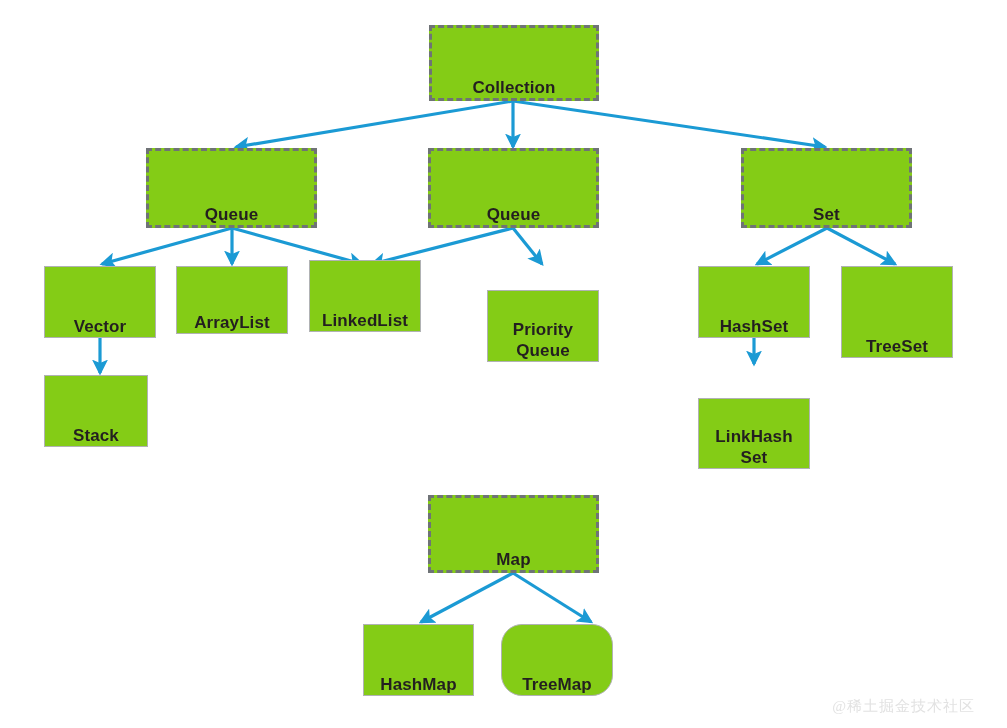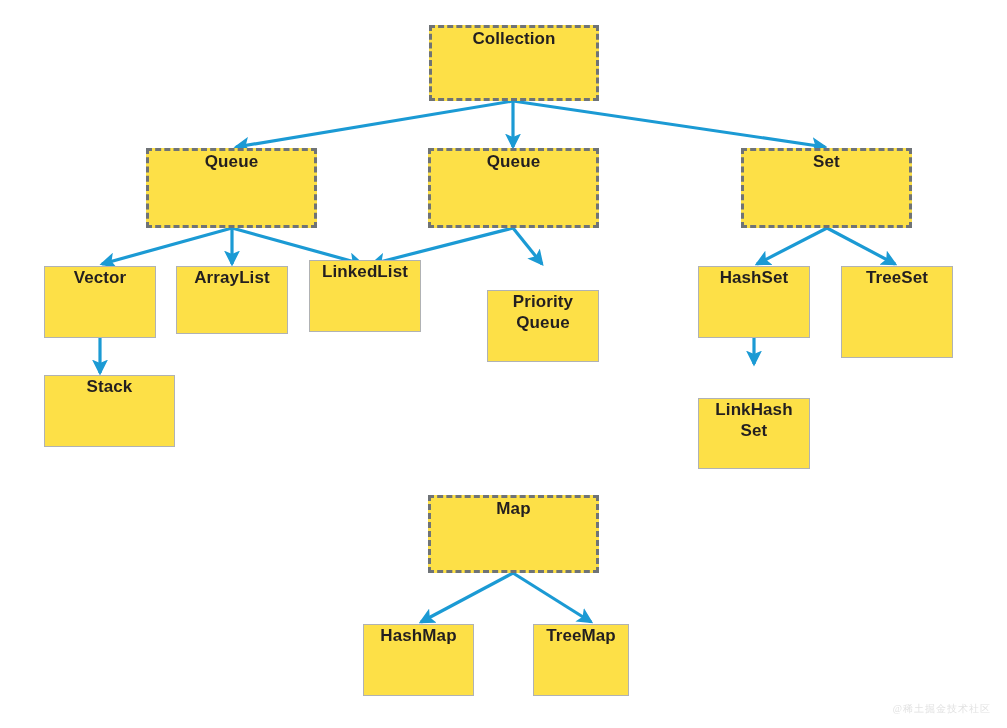--- a/index.html
+++ b/index.html
@@ -22,47 +22,47 @@
     left: 0;
     top: 0;
     width: 1007px;
     height: 728px;
     pointer-events: none;
   }
   .node {
     position: absolute;
     box-sizing: border-box;
     display: flex;
-    align-items: flex-start;
+    align-items: flex-end;
     justify-content: center;
     text-align: center;
     color: #231f20;
     font-weight: bold;
     font-size: 17px;
     line-height: 21px;
     letter-spacing: 0.1px;
-    background: #fde047;
+    background: #84cc16;
     z-index: 2;
   }
   .node.iface {
     border: 3px dashed #6f7376;
   }
   .node.impl {
     border: 1px solid #b0b2b4;
   }
   .node .label {
     display: block;
     white-space: pre-line;
   }
   .watermark {
     position: absolute;
-    right: 16px;
+    right: 32px;
     bottom: 12px;
     color: #e2e2e2;
-    font-size: 10px;
+    font-size: 15px;
     letter-spacing: 1px;
     z-index: 3;
     font-family: Liberation Serif, serif;
   }
 </style>
 </head>
 <body>
 
 <div id="canvas">
 
@@ -115,32 +115,32 @@
       <div class="node impl" style="left: 487px; top: 266px; width: 112px; height: 72px; border-color: rgb(176, 178, 180); color: rgb(35, 31, 32); margin-top: 24px;">
         <span class="label">Priority
 Queue</span>
       </div>
       <div class="node impl" style="left: 698px; top: 266px; width: 112px; height: 72px; border-color: rgb(176, 178, 180); color: rgb(35, 31, 32);">
         <span class="label">HashSet</span>
       </div>
       <div class="node impl" style="left: 841px; top: 266px; width: 112px; height: 92px; border-color: rgb(176, 178, 180); color: rgb(35, 31, 32);">
         <span class="label">TreeSet</span>
       </div>
-      <div class="node impl" style="left: 44px; top: 375px; width: 131px; height: 72px; border-color: rgb(176, 178, 180); color: rgb(35, 31, 32);">
+      <div class="node impl" style="left: 44px; top: 375px; width: 104px; height: 72px; border-color: rgb(176, 178, 180); color: rgb(35, 31, 32);">
         <span class="label">Stack</span>
       </div>
       <div class="node impl" style="left: 698px; top: 366px; width: 112px; height: 71px; border-color: rgb(176, 178, 180); color: rgb(35, 31, 32); margin-top: 32px;">
         <span class="label">LinkHash
 Set</span>
       </div>
       <div class="node iface" style="left: 428px; top: 495px; width: 171px; height: 78px; border-color: rgb(111, 115, 118); color: rgb(35, 31, 32);">
         <span class="label">Map</span>
       </div>
       <div class="node impl" style="left: 363px; top: 624px; width: 111px; height: 72px; border-color: rgb(176, 178, 180); color: rgb(35, 31, 32);">
         <span class="label">HashMap</span>
       </div>
-      <div class="node impl" style="left: 533px; top: 624px; width: 96px; height: 72px; border-color: rgb(176, 178, 180); color: rgb(35, 31, 32);">
+      <div class="node impl" style="left: 501px; top: 624px; width: 112px; height: 72px; border-color: rgb(176, 178, 180); color: rgb(35, 31, 32); border-radius: 21px;">
         <span class="label">TreeMap</span>
       </div>
     </div>
 
   <div class="watermark">@稀土掘金技术社区</div>
 </div>
 
 </body></html>

